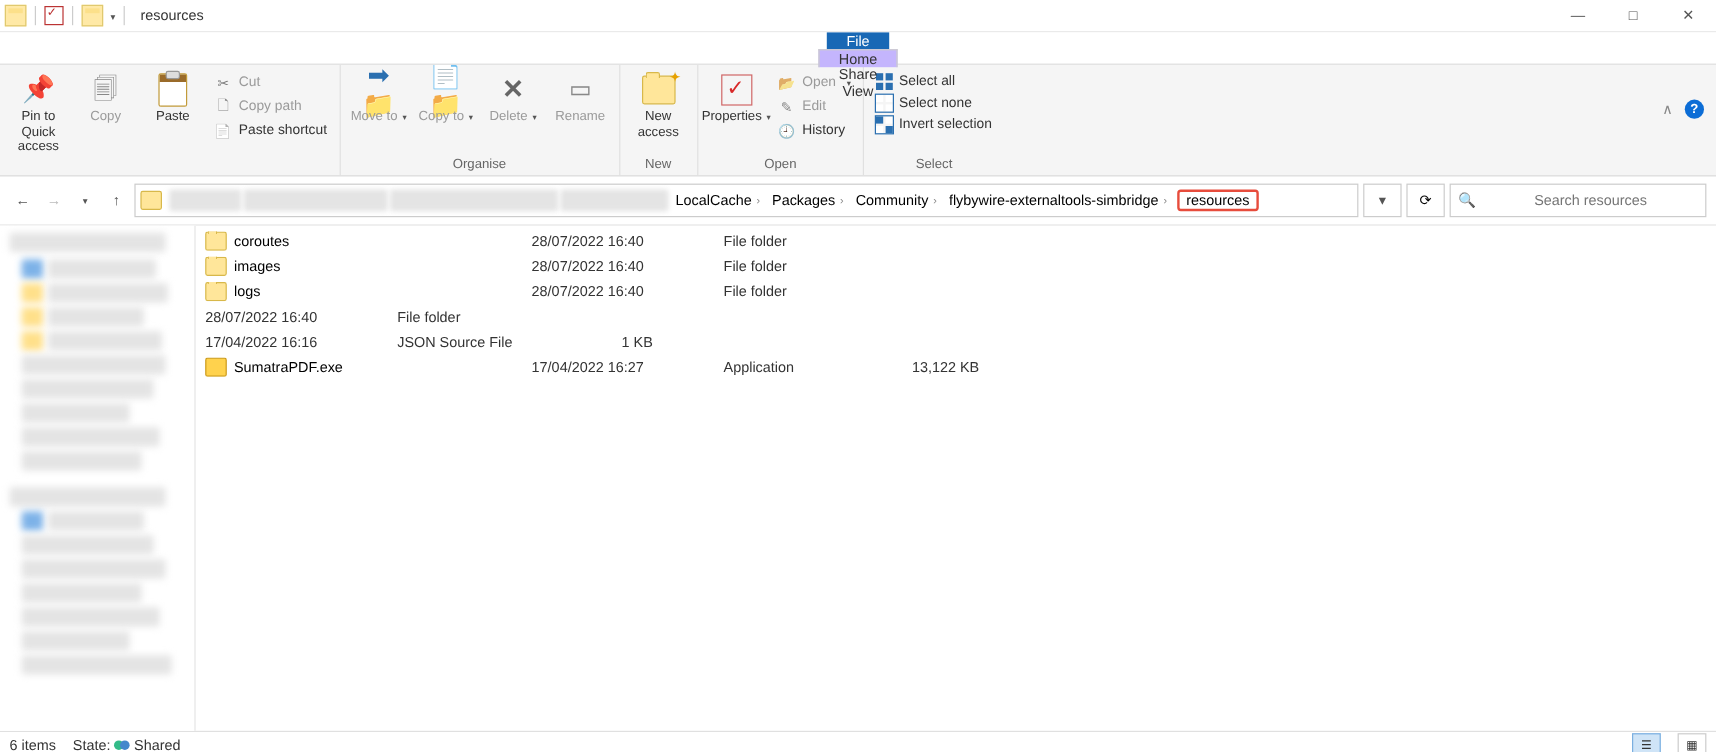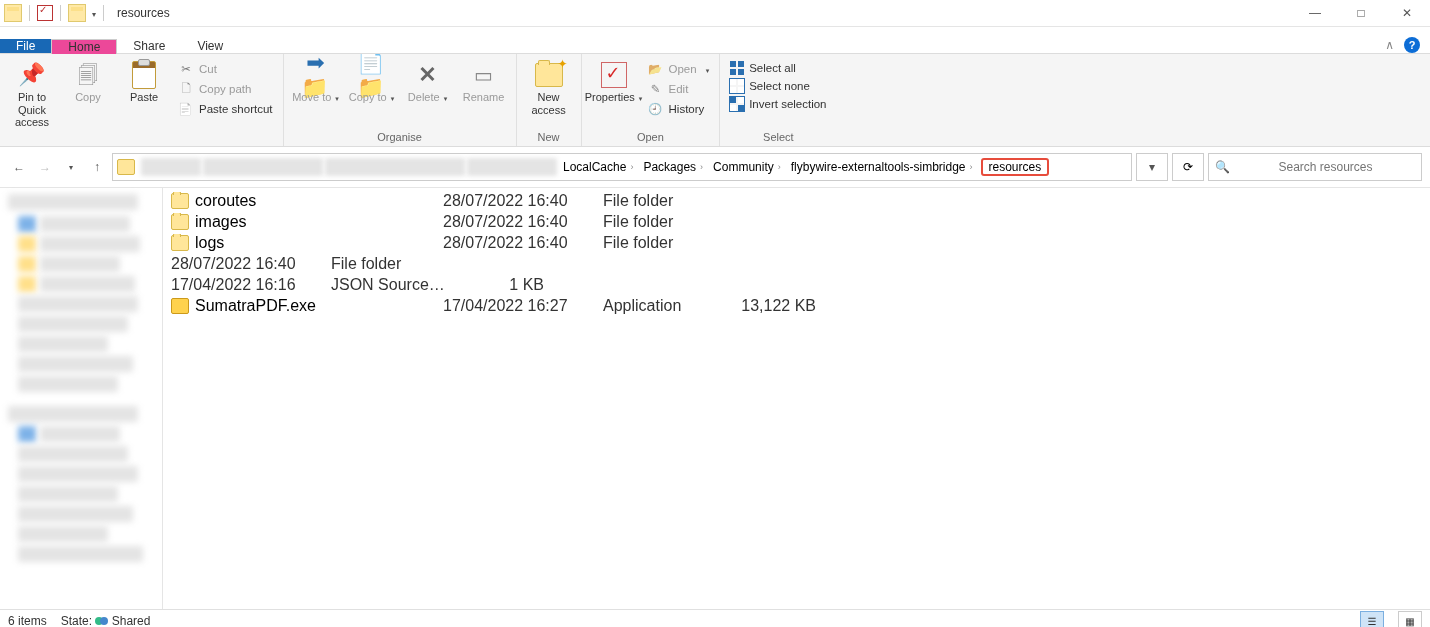--- a/index.html
+++ b/index.html
@@ -25,24 +25,24 @@
   .tb-icon { width:16px; height:16px; background:#ffe9a6; border:1px solid #e0c96f; position:relative;}
   .tb-icon::after{content:"";position:absolute;left:2px;top:2px;right:2px;height:4px;background:#fce08a;}
   .tb-sep { width:1px; height:16px; background:#ccc; margin:0 4px;}
   .tb-check{ width:14px;height:14px;border:1px solid #b33; position:relative;}
   .tb-check::after{content:"✓"; color:#b33;font-size:10px;position:absolute;left:1px;top:-2px;}
   .tb-dd::after{content:"▾"; font-size:8px; color:#555; margin-left:3px;}
   .tb-title{ margin-left:6px; color:#333; font-size:12px;}
   .tb-winbtns{ margin-left:auto; display:flex;}
   .tb-winbtn{ width:46px; height:26px; display:flex; align-items:center; justify-content:center; color:#555;}
   
-  .tabs { height:26px; display:flex; align-items:flex-end; background:#fff; border-bottom:1px solid #dcdcdc; position:relative;}
+  .tabs { height:26px; display:flex; align-items:center; background:#fff; border-bottom:1px solid #dcdcdc; position:relative;flex-direction:column;}
   .tab{ padding:0 16px; display:flex; align-items:center; color:#333; font-size:12px;}
   .tab.file{ background:#1868b5; color:#fff;}
-  .tab.active{ background:#ec4899; border-top:1px solid #ccc; border-left:1px solid #ccc; border-right:1px solid #ccc; margin-bottom:-1px;}
+  .tab.active{ background:#c4b5fd; border-top:1px solid #ccc; border-left:1px solid #ccc; border-right:1px solid #ccc; margin-bottom:-1px;}
   .tab-help{ margin-left:auto; display:flex; align-items:center; padding-right:10px; gap:10px;}
   .help-circle{width:16px;height:16px;border-radius:50%;background:#0c6dd6;color:#fff;font-size:11px;display:flex;align-items:center;justify-content:center;font-weight:bold;}
   
   .ribbon{ height:92px; background:#f5f5f5; border-bottom:1px solid #dcdcdc; display:flex; }
   .group{ border-right:1px solid #e0e0e0; padding:2px 6px 0 6px; display:flex; flex-direction:column; }
   .group-body{ flex:1; display:flex; align-items:flex-start; gap:4px; padding-top:3px;}
   .group-label{ text-align:center; color:#666; font-size:11px; padding:2px 0 3px;}
   .bigbtn{ width:52px; display:flex; flex-direction:column; align-items:center; gap:2px; color:#333; font-size:11px; text-align:center; line-height:1.15; padding:2px 0;}
   .bigbtn.disabled{color:#9a9a9a;}
   .bigbtn .ico{ width:28px; height:28px; display:flex;align-items:center;justify-content:center;}
@@ -111,21 +111,21 @@
   .cols{ height:26px; display:flex; align-items:center; border-bottom:1px solid #eee; position:relative;}
   .col{ color:#1151a3; font-size:12px; padding:0 8px; border-right:1px solid transparent; position:relative;} 
   .col .resize{position:absolute;right:0;top:4px;bottom:4px;width:1px;background:#e0e0e0;}
   .c-name{width:256px;}
   .c-date{width:144px;}
   .c-type{width:117px;}
   .c-size{width:80px; text-align:left;}
   .scrollup{position:absolute; right:2px; top:2px; width:16px;height:16px;color:#888; font-size:10px;text-align:center;}
   .rows{padding-top:2px;}
   .row{display:flex;align-items:center;height:21px;}
-  .cell{padding:0 8px; white-space:nowrap; overflow:hidden; text-overflow:ellipsis; font-size:16px;}
+  .cell{padding:0 8px; white-space:nowrap; overflow:hidden; text-overflow:ellipsis; font-size:12px;}
   .cn{width:256px;display:flex;align-items:center;gap:6px;}
   .cd{width:144px;color:#333;}
   .ct{width:117px;color:#333;}
   .cs{width:80px;text-align:right;color:#333;}
   .fico{width:16px;height:14px;flex-shrink:0;border-radius:2px;}
   .fico.folder{background:#ffe69a;border:1px solid #d8b84a;position:relative;}
   .fico.folder::before{content:"";position:absolute;top:-3px;left:1px;width:6px;height:3px;background:#ffe69a;border:1px solid #d8b84a;border-bottom:none;border-radius:2px 2px 0 0;}
   .fico.json{background:#fff;border:1px solid #bbb;position:relative;}
   .fico.json::after{content:"⚙";position:absolute;right:-3px;bottom:-3px;font-size:9px;color:#777;}
   .fico.exe{background:#ffd24d;border:1px solid #cc9a1a;}

